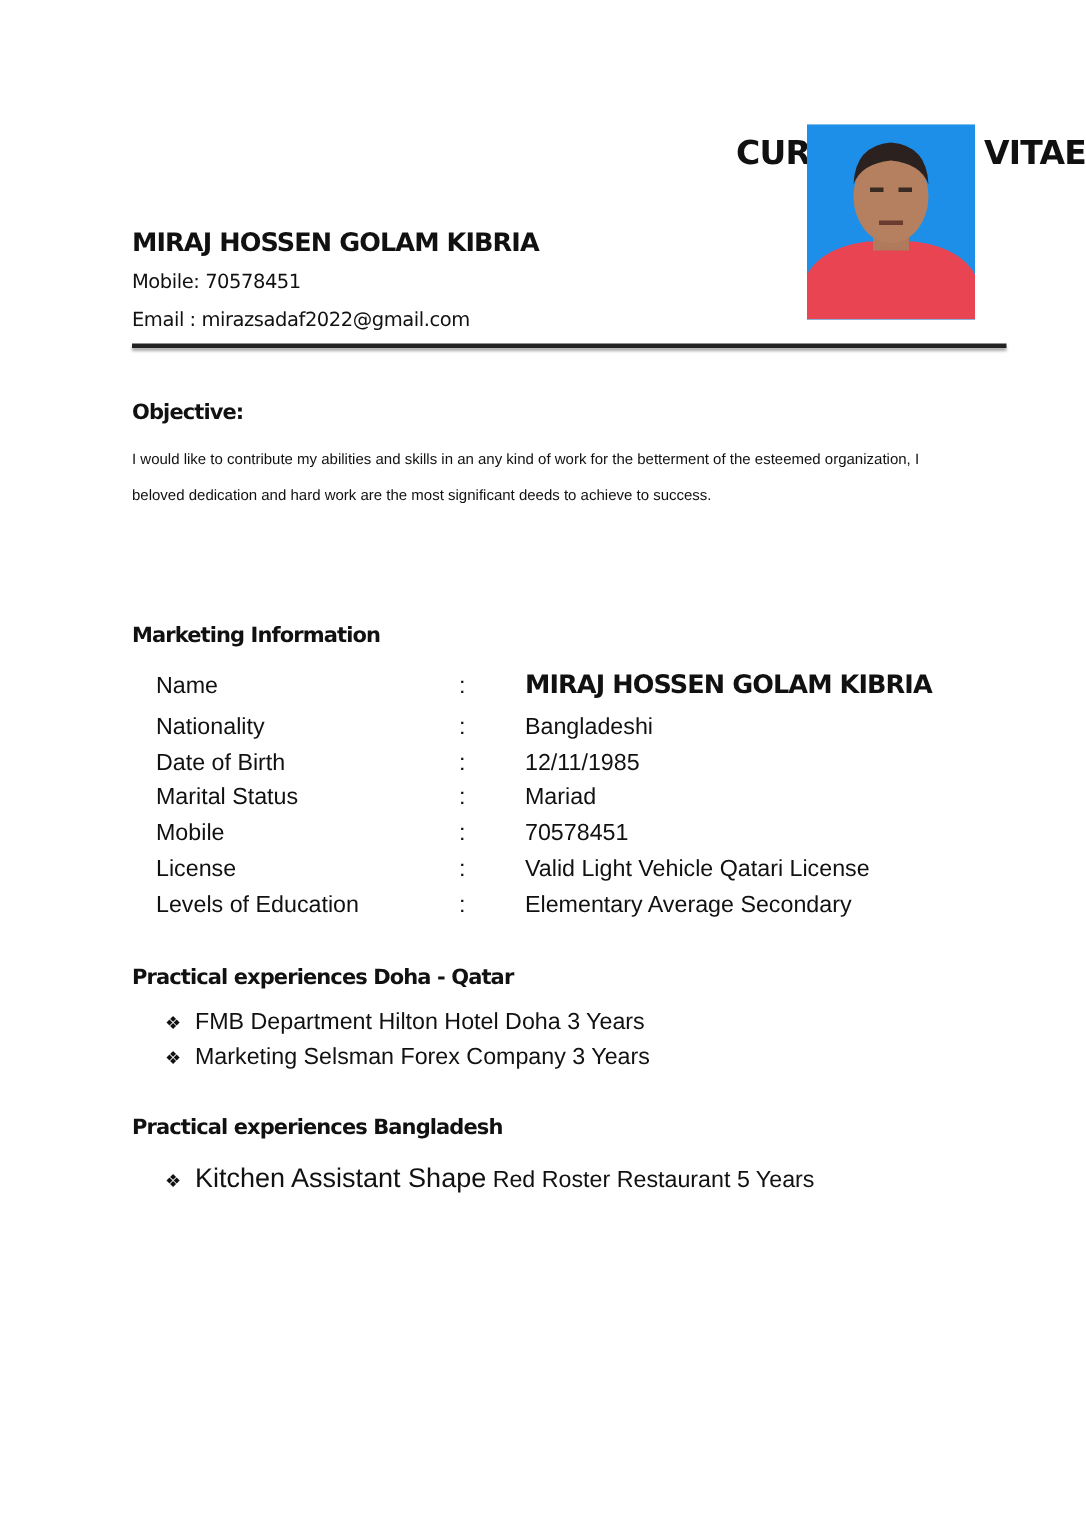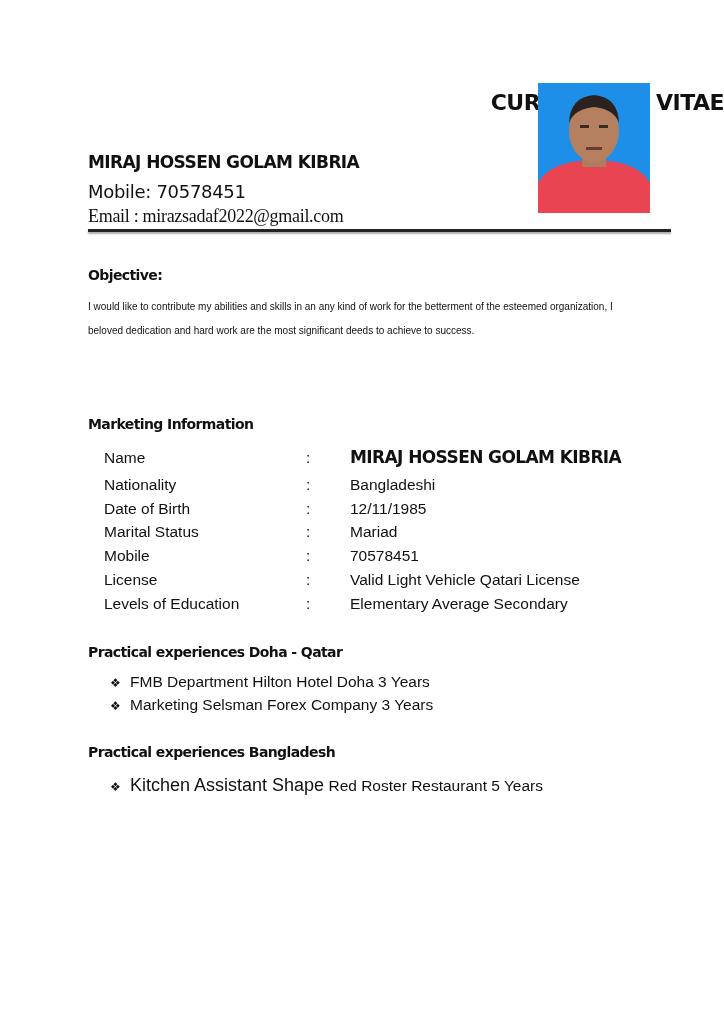--- a/index.html
+++ b/index.html
@@ -1,21 +1,21 @@
 <!DOCTYPE html>
 <html><head>
 <meta charset="utf-8">
 <style>
   html, body { margin:0; padding:0; background:#ffffff; }
   body { width:724px; height:1024px; position:relative; overflow:hidden; color:#111; font-family:"Liberation Sans", sans-serif; }
   .abs { position:absolute; }
   .title { left:0; width:724px; top:90px; text-align:right; font-family:"DejaVu Sans", sans-serif; font-weight:bold; font-size:22px; letter-spacing:-0.5px; }
   .title span { position:relative; left:0; }
   .name { left:88px; top:152px; font-family:"DejaVu Sans", sans-serif; font-weight:bold; font-size:17px; letter-spacing:-0.6px; }
-  .contact { left:88px; font-family:"DejaVu Sans", sans-serif; font-size:18px; letter-spacing:-0.3px; }
+  .contact { left:88px; font-family:"DejaVu Sans", sans-serif; font-size:13px; letter-spacing:-0.3px; }
   .rule { left:88px; width:583px; top:229px; height:3px; background:#222; box-shadow:0 2px 2px #aaa; }
   .photo { left:538px; top:83px; width:112px; height:130px; background:#1e8fe8; overflow:hidden; }
   .h2 { left:88px; font-family:"DejaVu Sans", sans-serif; font-weight:bold; font-size:14px; letter-spacing:-0.6px; }
   .para { left:88px; top:295px; width:560px; font-size:10px; line-height:24px; }
   .row { left:88px; font-size:15.5px; height:24px; }
   .row .lbl { position:absolute; left:0; white-space:nowrap;margin-left:16px; }
   .row .colon { position:absolute; left:218px; }
   .row .val { position:absolute; left:262px; white-space:nowrap; }
   .row .val.big { font-family:"DejaVu Sans", sans-serif; font-weight:bold; font-size:17px; letter-spacing:-0.6px; top:-2px; }
   .li { left:110px; font-size:15.5px; white-space:nowrap; }
@@ -35,21 +35,21 @@
     <ellipse cx="56" cy="48" rx="25" ry="31" fill="#b5805f"></ellipse>
     <path d="M31 40 Q32 14 56 12 Q80 14 81 40 Q76 26 56 24 Q36 26 31 40 Z" fill="#2b2220"></path>
     <rect x="42" y="42" width="9" height="3" fill="#3a2a24"></rect>
     <rect x="61" y="42" width="9" height="3" fill="#3a2a24"></rect>
     <rect x="48" y="64" width="16" height="3" fill="#6b3b30"></rect>
   </svg>
 </div>
 
 <div class="abs name">MIRAJ HOSSEN GOLAM KIBRIA</div>
 <div class="abs contact" style="top:181px;">Mobile: 70578451</div>
-<div class="abs contact" style="top:206px;font-family:Liberation Serif, serif;">Email : mirazsadaf2022@gmail.com</div>
+<div class="abs contact" style="top:206px;">Email : mirazsadaf2022@gmail.com</div>
 <div class="abs rule"></div>
 
 <div class="abs h2" style="top:267px;">Objective:</div>
 <div class="abs para">I would like to contribute my abilities and skills in an any kind of work for the betterment of the esteemed organization, I beloved dedication and hard work are the most significant deeds to achieve to success.</div>
 
 <div class="abs h2" style="top:416px;">Marketing Information</div>
 
 <div class="abs row" style="top:449px;">
   <span class="lbl">Name</span>
   <span class="colon">:</span>

